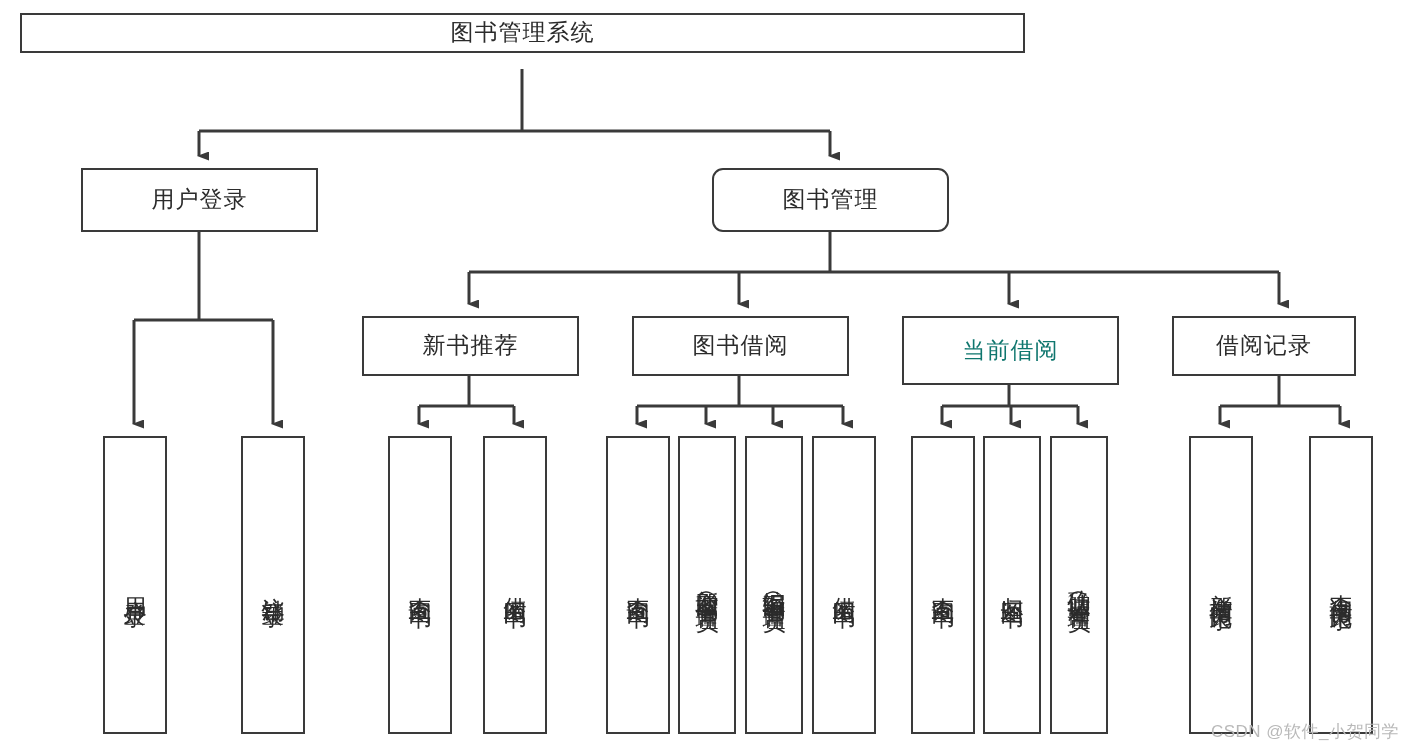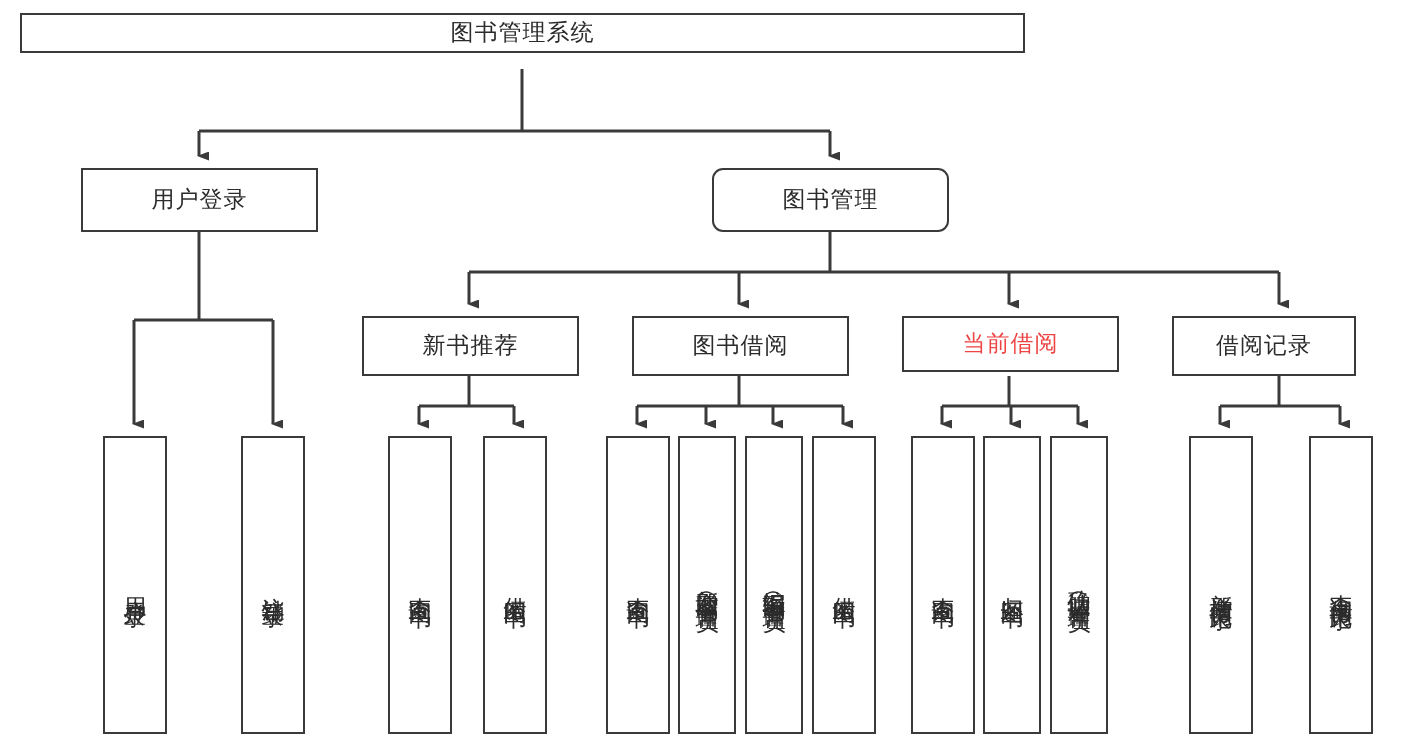--- a/index.html
+++ b/index.html
@@ -128,21 +128,21 @@
   <div class="node node-h" style="left: 712px; top: 168px; width: 237px; height: 64px; border-color: rgb(58, 58, 58); background: rgb(255, 255, 255); color: rgb(43, 43, 43); border-radius: 11px;">
     <span class="label">图书管理</span>
   </div>
 
   <div class="node node-h" style="left: 362px; top: 316px; width: 217px; height: 60px; border-color: rgb(58, 58, 58); background: rgb(255, 255, 255); color: rgb(43, 43, 43);">
     <span class="label">新书推荐</span>
   </div>
   <div class="node node-h" style="left: 632px; top: 316px; width: 217px; height: 60px; border-color: rgb(58, 58, 58); background: rgb(255, 255, 255); color: rgb(43, 43, 43);">
     <span class="label">图书借阅</span>
   </div>
-  <div class="node node-h" style="left: 902px; top: 316px; width: 217px; height: 56px; border-color: rgb(58, 58, 58); background: rgb(255, 255, 255); color: #ef4444;">
+  <div class="node node-h" style="left: 902px; top: 316px; width: 217px; height: 69px; border-color: rgb(58, 58, 58); background: rgb(255, 255, 255); color: #0f766e;">
     <span class="label">当前借阅</span>
   </div>
   <div class="node node-h" style="left: 1172px; top: 316px; width: 184px; height: 60px; border-color: rgb(58, 58, 58); background: rgb(255, 255, 255); color: rgb(43, 43, 43);">
     <span class="label">借阅记录</span>
   </div>
 
   <div class="node node-v" style="left: 103px; top: 436px; width: 64px; height: 298px; border-color: rgb(58, 58, 58); background: rgb(255, 255, 255); color: rgb(43, 43, 43);">
     <span class="label">用户登录</span>
   </div>
   <div class="node node-v" style="left: 241px; top: 436px; width: 64px; height: 298px; border-color: rgb(58, 58, 58); background: rgb(255, 255, 255); color: rgb(43, 43, 43);">
@@ -175,14 +175,15 @@
   <div class="node node-v" style="left: 1050px; top: 436px; width: 58px; height: 298px; border-color: rgb(58, 58, 58); background: rgb(255, 255, 255); color: rgb(43, 43, 43);">
     <span class="label">确认归还（管理员）</span>
   </div>
   <div class="node node-v" style="left: 1189px; top: 436px; width: 64px; height: 298px; border-color: rgb(58, 58, 58); background: rgb(255, 255, 255); color: rgb(43, 43, 43);">
     <span class="label">新增借阅记录</span>
   </div>
   <div class="node node-v" style="left: 1309px; top: 436px; width: 64px; height: 298px; border-color: rgb(58, 58, 58); background: rgb(255, 255, 255); color: rgb(43, 43, 43);">
     <span class="label">查询借阅记录</span>
   </div>
 
+  <div class="watermark" style="color: rgb(185, 185, 185);">CSDN @软件_小贺同学</div>
 
 </div>
 
 </body></html>

